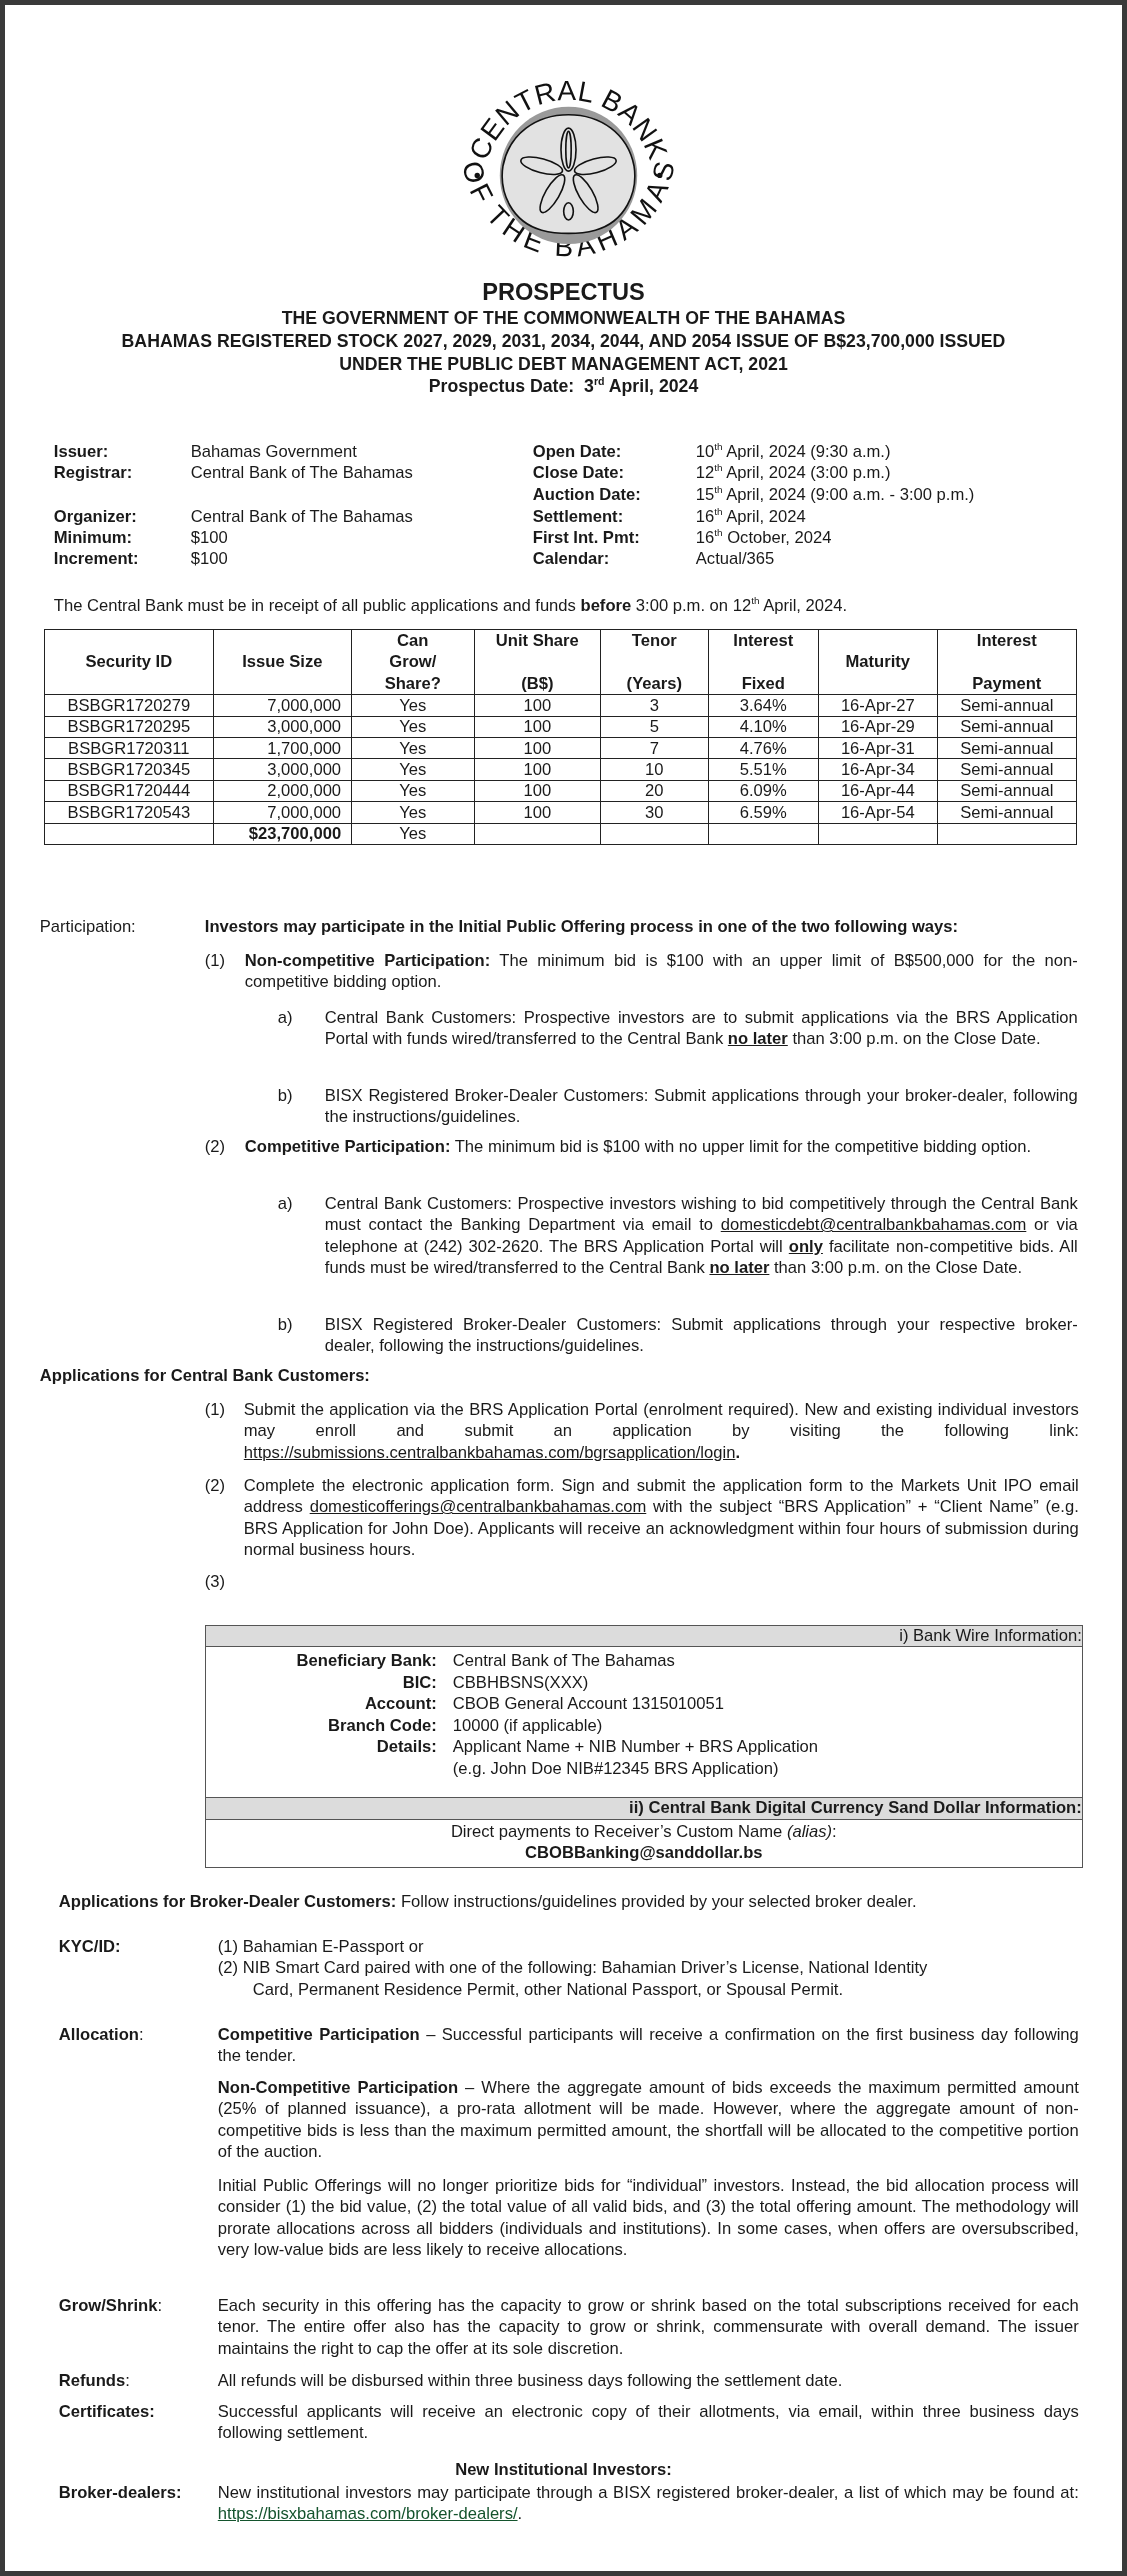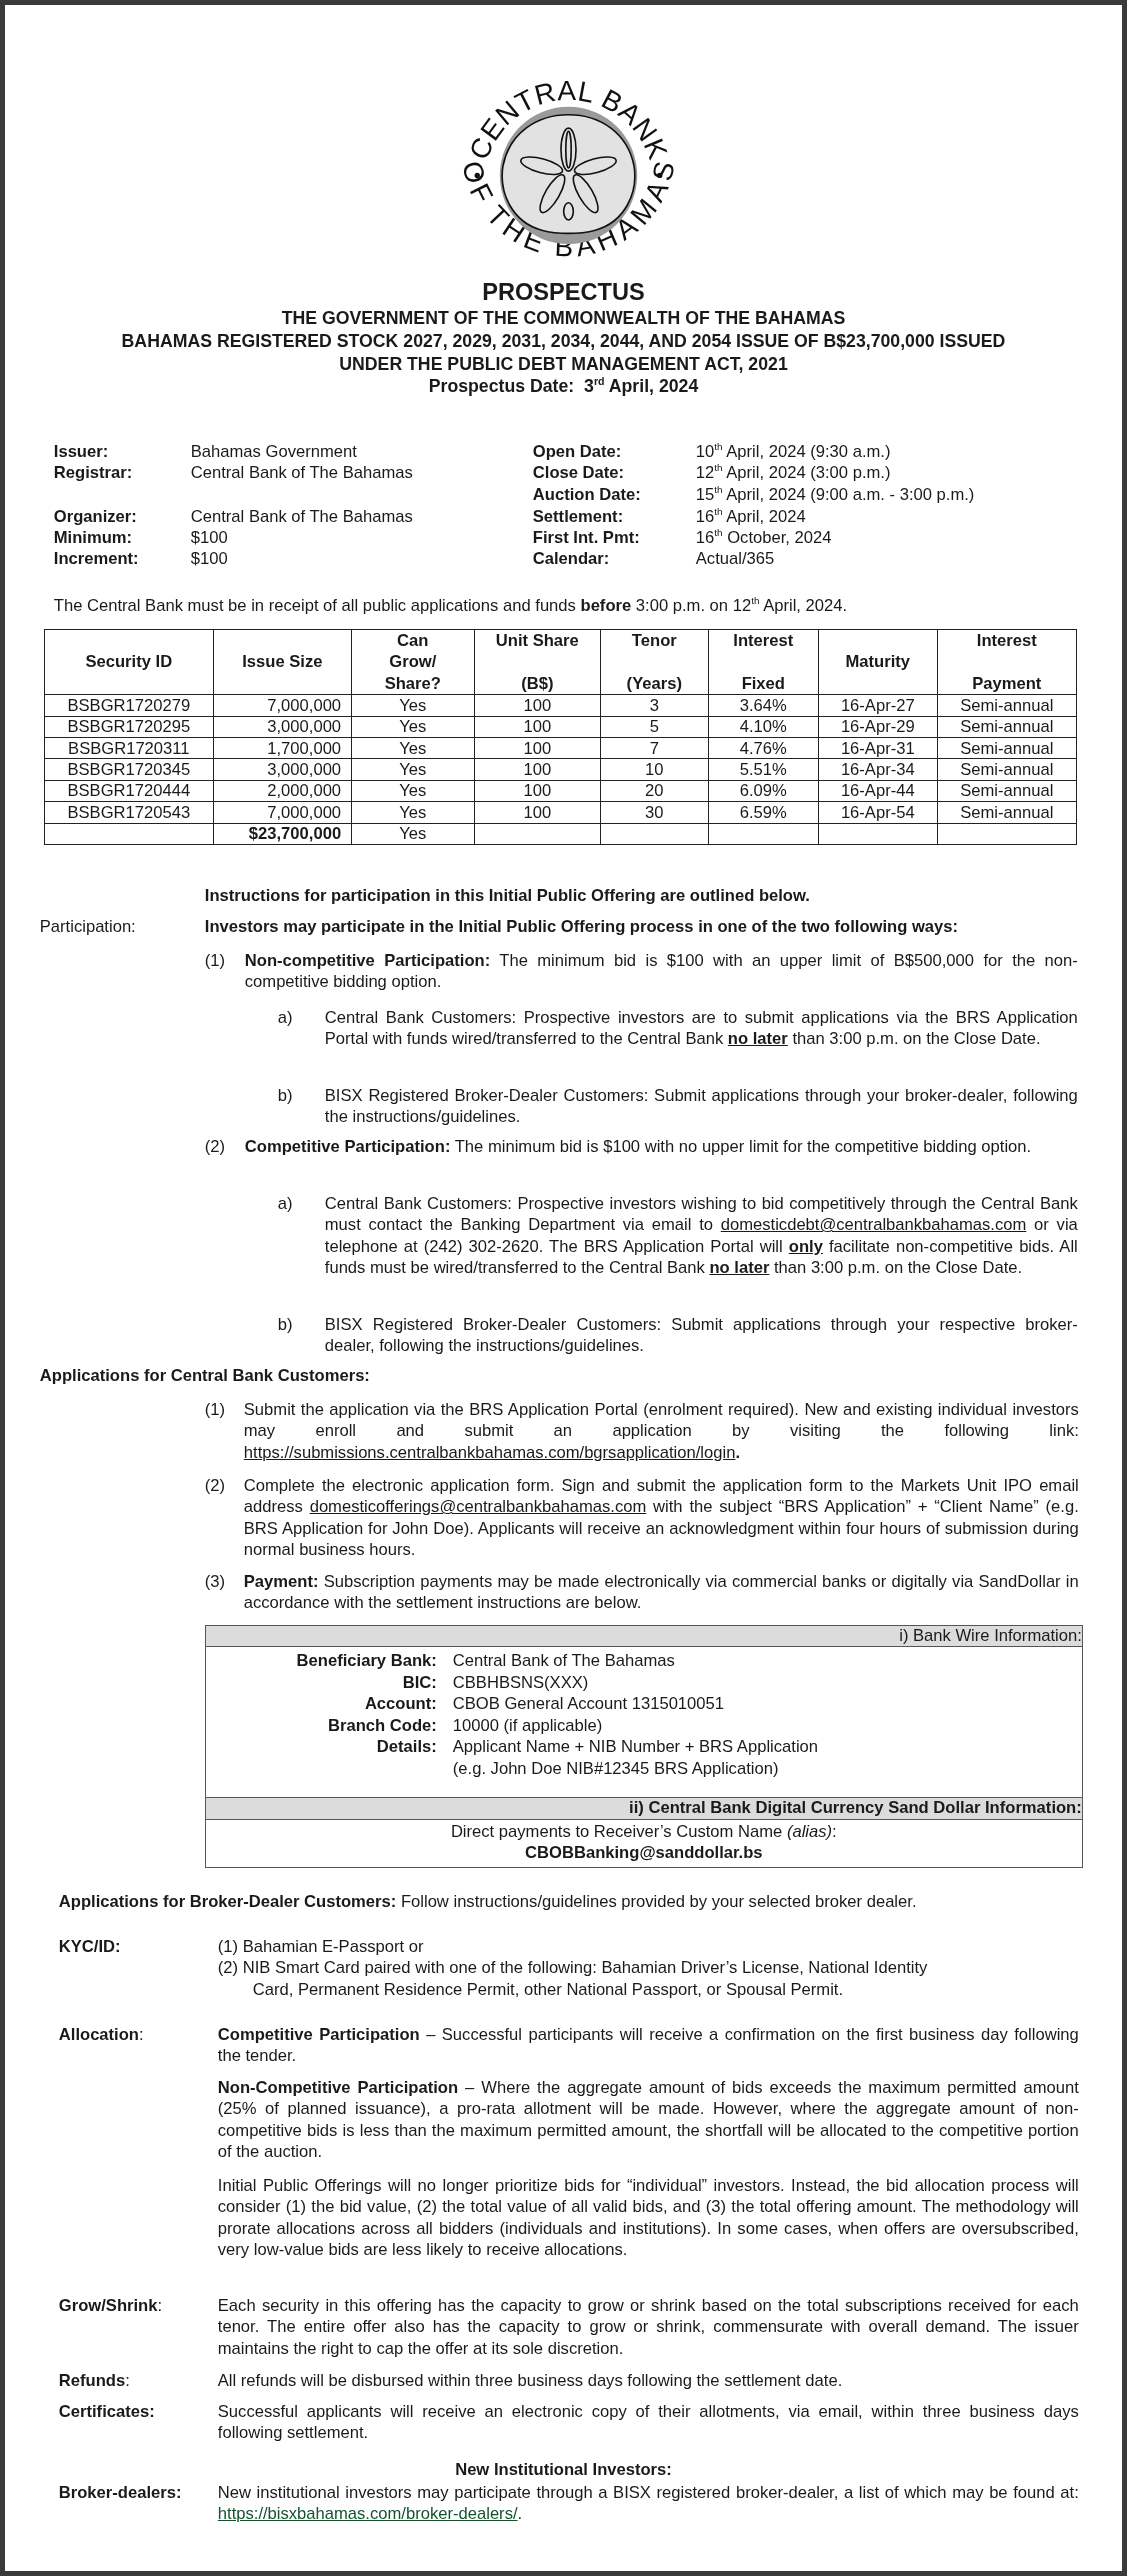--- a/index.html
+++ b/index.html
@@ -221,21 +221,20 @@
         <td>Yes</td>
         <td></td>
           <td></td>
           <td></td>
           <td></td>
           <td></td>
       </tr>
     </tbody>
   </table>
 
-  <div class="abs t b" style="left:200px;top:880px">Instructions for participation in this Initial Public Offering are outlined below.</div>
 
   <div class="abs t" style="left:35px;top:911px">Participation:</div>
   <div class="abs t b" style="left:200px;top:911px">Investors may participate in the Initial Public Offering process in one of the two following ways:</div>
 
   <div class="abs t" style="left:200px;top:945px">(1)</div>
   <div class="abs t just" style="left:240px;top:945px;width:833px"><b>Non-competitive Participation:</b><span>  The minimum bid is $100 with an upper limit of B$500,000 for the non-competitive bidding option.</span></div>
 
   <div class="abs t" style="left:273px;top:1002px">a)</div>
   <div class="abs t just" style="left:320px;top:1002px;width:753px"><span>Central Bank Customers:  Prospective investors are to submit applications via the BRS Application Portal with funds wired/transferred to the Central Bank </span><b class="u">no later</b><span> than 3:00 p.m. on the Close Date.</span></div>
 
@@ -253,21 +252,20 @@
 
   <div class="abs t b" style="left:35px;top:1360px">Applications for Central Bank Customers:</div>
 
   <div class="abs t" style="left:200px;top:1394px">(1)</div>
   <div class="abs t just" style="left:239px;top:1394px;width:835px"><span>Submit the application via the BRS Application Portal (enrolment required). New and existing individual investors may enroll and submit an application by visiting the following link: </span><a class="u" style="color:#1a1a1a">https://submissions.centralbankbahamas.com/bgrsapplication/login</a><b>.</b></div>
 
   <div class="abs t" style="left:200px;top:1470px">(2)</div>
   <div class="abs t just" style="left:239px;top:1470px;width:835px"><span>Complete the electronic application form. Sign and submit the application form to the Markets Unit IPO email address </span><a class="u" style="color:#1a1a1a">domesticofferings@centralbankbahamas.com</a><span> with the subject “BRS Application” + “Client Name” (e.g. BRS Application for John Doe).  Applicants will receive an acknowledgment within four hours of submission during normal business hours.</span></div>
 
   <div class="abs t" style="left:200px;top:1566px">(3)</div>
-  <div class="abs t just" style="left:239px;top:1566px;width:835px"><b>Payment:</b><span>  Subscription payments may be made electronically via commercial banks or digitally via SandDollar in accordance with the settlement instructions are below.</span></div>
 
   <div class="abs paybox">
     <div class="pay-hdr">i) Bank Wire Information:</div>
     <div style="position:relative;height:150px">
       <div class="pay-row pay-lbl" style="top:3.2px">Beneficiary  Bank:</div>
       <div class="pay-row pay-val" style="top:3.2px">Central Bank of The Bahamas</div>
       <div class="pay-row pay-lbl" style="top:25px">BIC:</div>
       <div class="pay-row pay-val" style="top:25px">CBBHBSNS(XXX)</div>
       <div class="pay-row pay-lbl" style="top:46px">Account:</div>
       <div class="pay-row pay-val" style="top:46px">CBOB General Account 1315010051</div>

